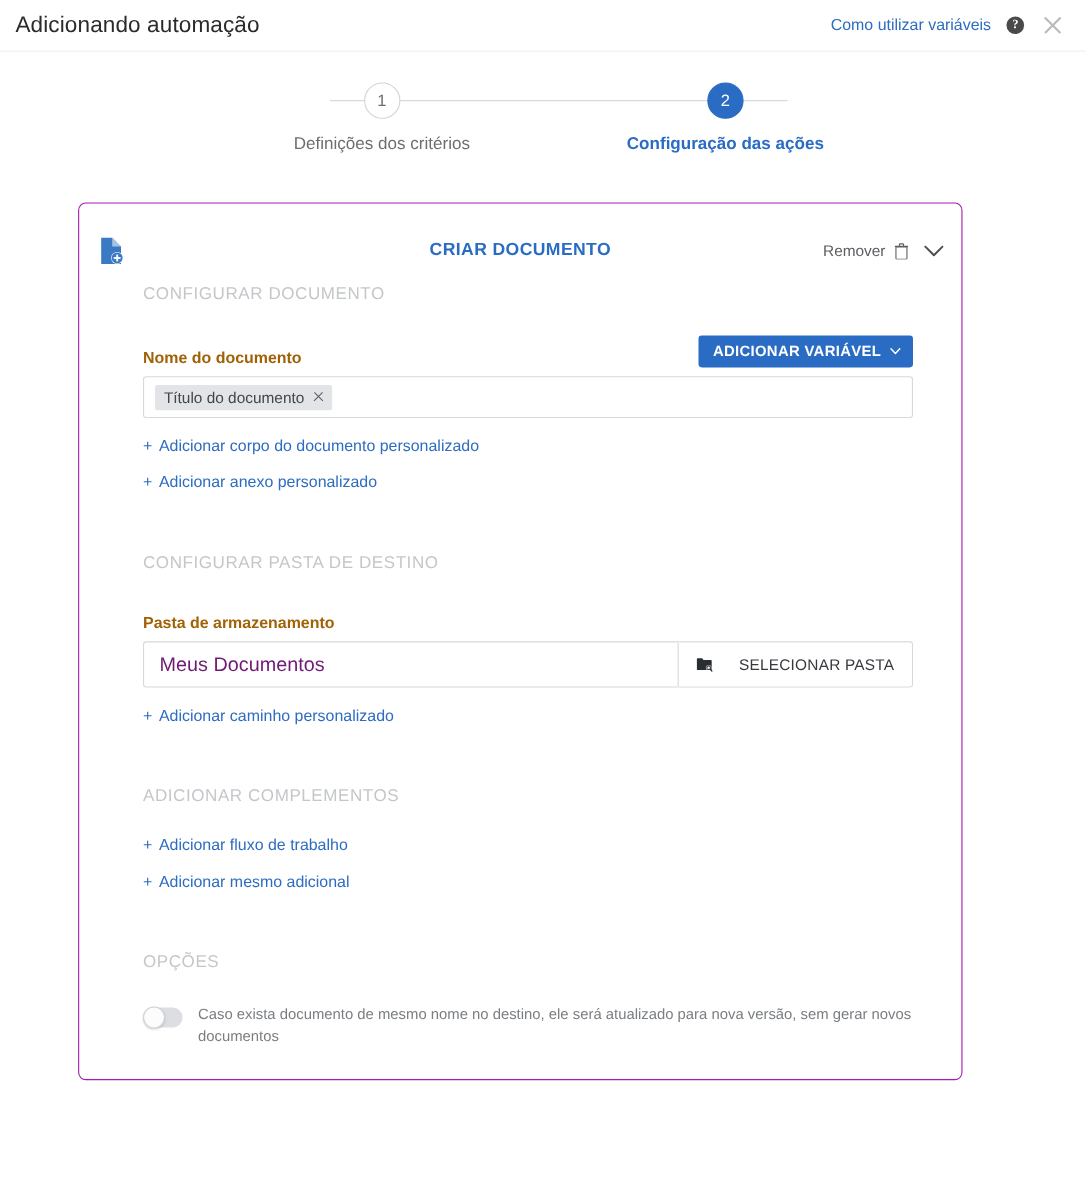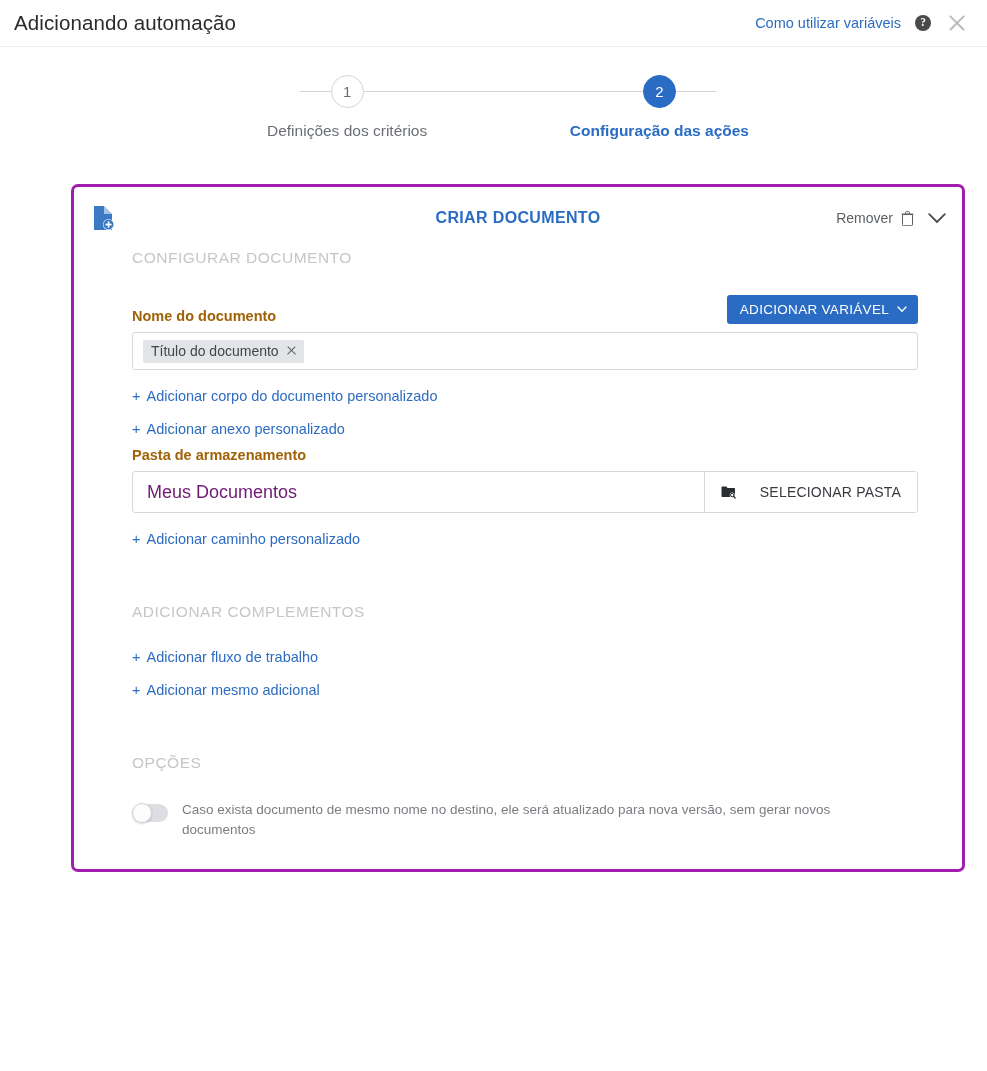--- a/index.html
+++ b/index.html
@@ -134,26 +134,26 @@
     height: 1px;
     background: #d2d4d7;
     z-index: 1;
   }
 
   
   .card {
     position: absolute;
     left: 71px;
     top: 184px;
-    width: 894px;
-    border: 3px solid #a21caf;
+    width: 804px;
+    border: 1px solid #a21caf;
     border-radius: 7px;
     background: #ffffff;
     box-sizing: border-box;
-    padding: 0 0 30px 0;
+    padding: 12px 0 30px 0;
   }
   .card-head {
     position: relative;
     height: 62px;
     display: flex;
     align-items: center;
     padding: 0 16px 0 18px;
     box-sizing: border-box;
   }
   .doc-add-icon { width: 22px; height: 24px; display: block; cursor: pointer; }
@@ -204,21 +204,21 @@
     font-size: 14.5px;
     color: #a16207;
     font-weight: bold;
   }
   .btn-var {
     background: #2a6cc4;
     color: #ffffff;
     border: none;
     border-radius: 3px;
     font-size: 13.5px;
-    font-weight: normal;
+    font-weight: bold;
     letter-spacing: 0.3px;
     padding: 7px 11px 7px 13px;
     display: flex;
     align-items: center;
     gap: 8px;
     cursor: pointer;
     font-family: "Liberation Sans", sans-serif;
   }
   .chevron-sm { width: 10px; height: 7px; display:block; }
 
@@ -417,20 +417,21 @@
     <div class="chip-input">
       <span class="chip">
         <span>Título do documento</span>
         <span class="chip-x"></span>
       </span>
     </div>
 
     <a class="add-link"><span class="plus">+</span><span>Adicionar corpo do documento personalizado</span></a>
     <a class="add-link tight"><span class="plus">+</span><span>Adicionar anexo personalizado</span></a>
 
+    <div class="section-head gap-top">CONFIGURAR PASTA DE DESTINO</div>
 
     <div class="field-row">
       <span class="field-label">Pasta de armazenamento</span>
     </div>
 
     <div class="folder-row">
       <div class="folder-value">Meus Documentos</div>
       <button class="btn-folder">
         <svg class="folder-icon" viewBox="0 0 15 14">
           <path d="M0.5 2.2 a0.8 0.8 0 0 1 0.8 -0.8 h4 l1.3 1.5 h6.6 a0.8 0.8 0 0 1 0.8 0.8 v7.6 a0.8 0.8 0 0 1 -0.8 0.8 h-11.9 a0.8 0.8 0 0 1 -0.8 -0.8 z" fill="#2b2e31"></path>

